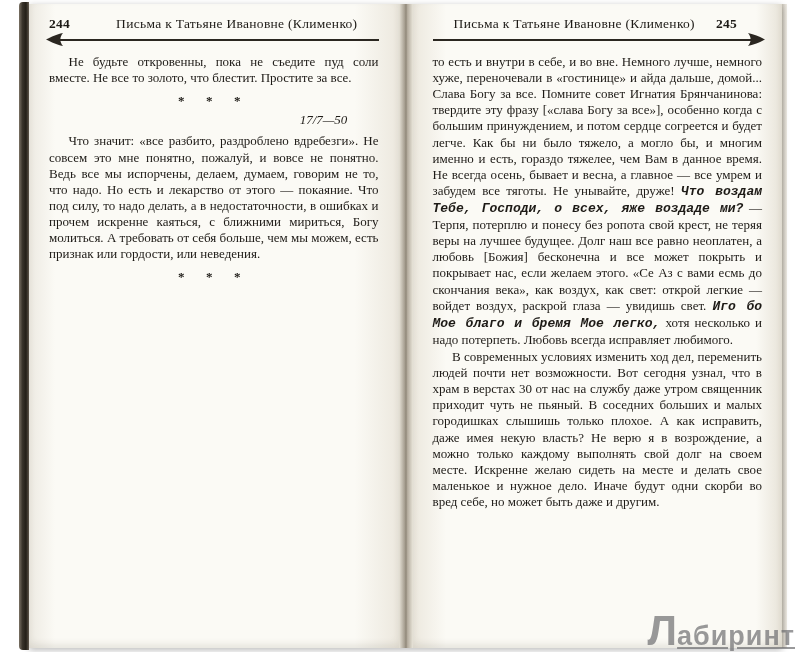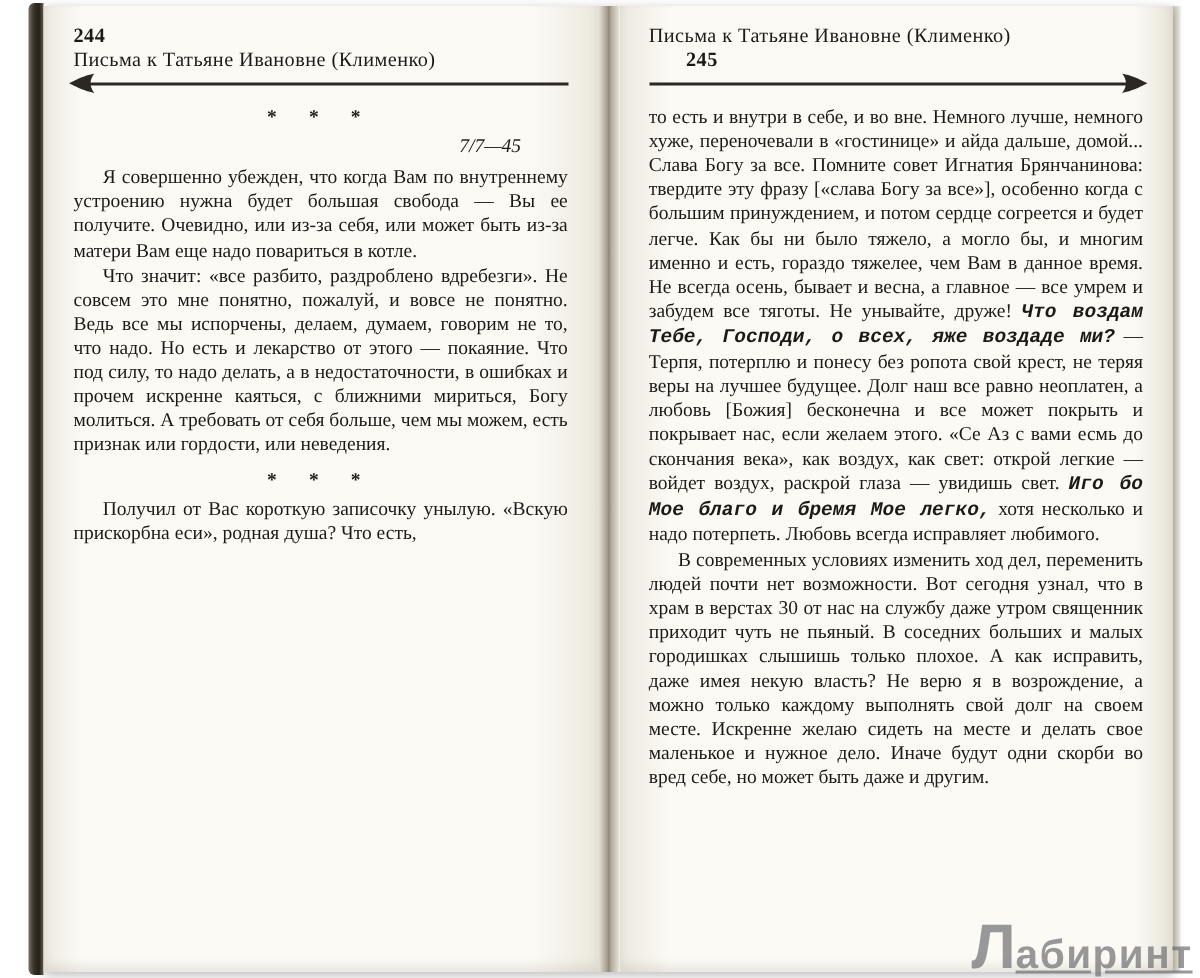--- a/index.html
+++ b/index.html
@@ -26,25 +26,25 @@
     box-shadow: inset 0 -4px 7px rgba(60,50,30,0.10);
   }
   .page.left  { background:linear-gradient(to right,#edeae2 0%,#fbfaf5 7%,#fbfaf5 88%,#ece8de 100%); }
   .page.right { background:linear-gradient(to right,#ece8de 0%,#fbfaf5 9%,#fbfaf5 93%,#e7e3d8 100%); }
   .gutter {
     width:14px;
     background:linear-gradient(to right,#e6e2d7 0%,#a49c8e 42%,#8f8778 50%,#b3ab9d 60%,#e8e4d9 100%);
   }
   .page-header {
     display:flex; align-items:baseline;
-    font-size:13.5px; letter-spacing:0.3px; margin:4px 0 3px 0;flex-direction:column;
+    font-size:13.5px; letter-spacing:0.3px; margin:4px 0 3px 0;
   }
   .page-num { font-weight:bold; width:46px; }
-  .page.right .page-num { text-align:right; }
-  .running-title { flex:1; }
+  .page.right .page-num { }
+  .running-title { flex:1; text-align:center; }
   .rule { position:relative; height:10px; margin-bottom:9px; }
   .rule::after {
     content:""; position:absolute; left:0; right:0; top:4px;
     border-top:2px solid #2b2721;
   }
   .orn { position:absolute; top:-2px; }
   .rule.l .orn { left:-3px; }
   .rule.r .orn { right:-3px; transform:scaleX(-1); }
   .page-body { font-size:13px; line-height:1.24; text-align:justify; }
   .page-body p { margin:0 0 1px 0; text-indent:1.5em; }
@@ -75,26 +75,25 @@
       <header class="page-header">
         <span class="page-num">244</span>
         <span class="running-title">Письма к Татьяне Ивановне (Клименко)</span>
       </header>
       <div class="rule l">
         <svg class="orn" width="20" height="13" viewBox="0 0 20 13">
           <path d="M0 6.5 C6 3.5 10 1.5 17 0 C13.5 4 13.5 9 17 13 C10 11.5 6 9.5 0 6.5 Z" fill="#2b2721"></path>
         </svg>
       </div>
       <div class="page-body">
+          <p><span>Не будьте откровенны, пока не съедите пуд соли вместе. Не все то золото, что блестит. Простите за все.</span></p>
           <div class="sep">* * *</div>
-          <div class="date">7/7—45</div>
-          <p><span>Я совершенно убежден, что когда Вам по внутреннему устроению нужна будет большая свобода — Вы ее получите. Очевидно, или из-за себя, или может быть из-за матери Вам еще надо повариться в котле.</span></p>
+          <div class="date">17/7—50</div>
           <p><span>Что значит: «все разбито, раздроблено вдребезги». Не совсем это мне понятно, пожалуй, и вовсе не понятно. Ведь все мы испорчены, делаем, думаем, говорим не то, что надо. Но есть и лекарство от этого — покаяние. Что под силу, то надо делать, а в недостаточности, в ошибках и прочем искренне каяться, с ближними мириться, Богу молиться. А требовать от себя больше, чем мы можем, есть признак или гордости, или неведения.</span></p>
           <div class="sep">* * *</div>
-          <p><span>Получил от Вас короткую записочку унылую. «Вскую прискорбна еси», родная душа? Что есть,</span></p>
         </div>
     </section>
 
     <div class="gutter"></div>
 
     <section class="page right">
       <header class="page-header">
         <span class="running-title">Письма к Татьяне Ивановне (Клименко)</span>
         <span class="page-num">245</span>
       </header>

